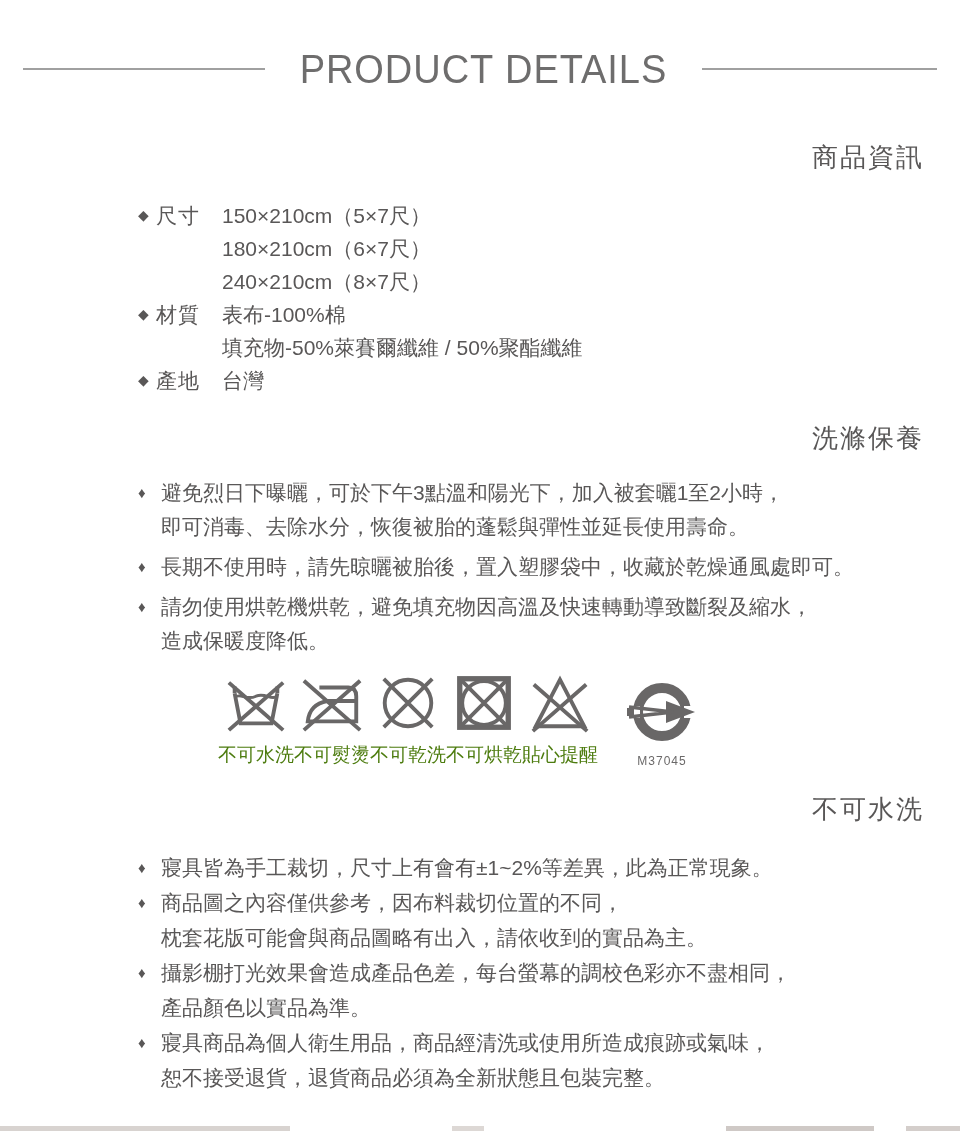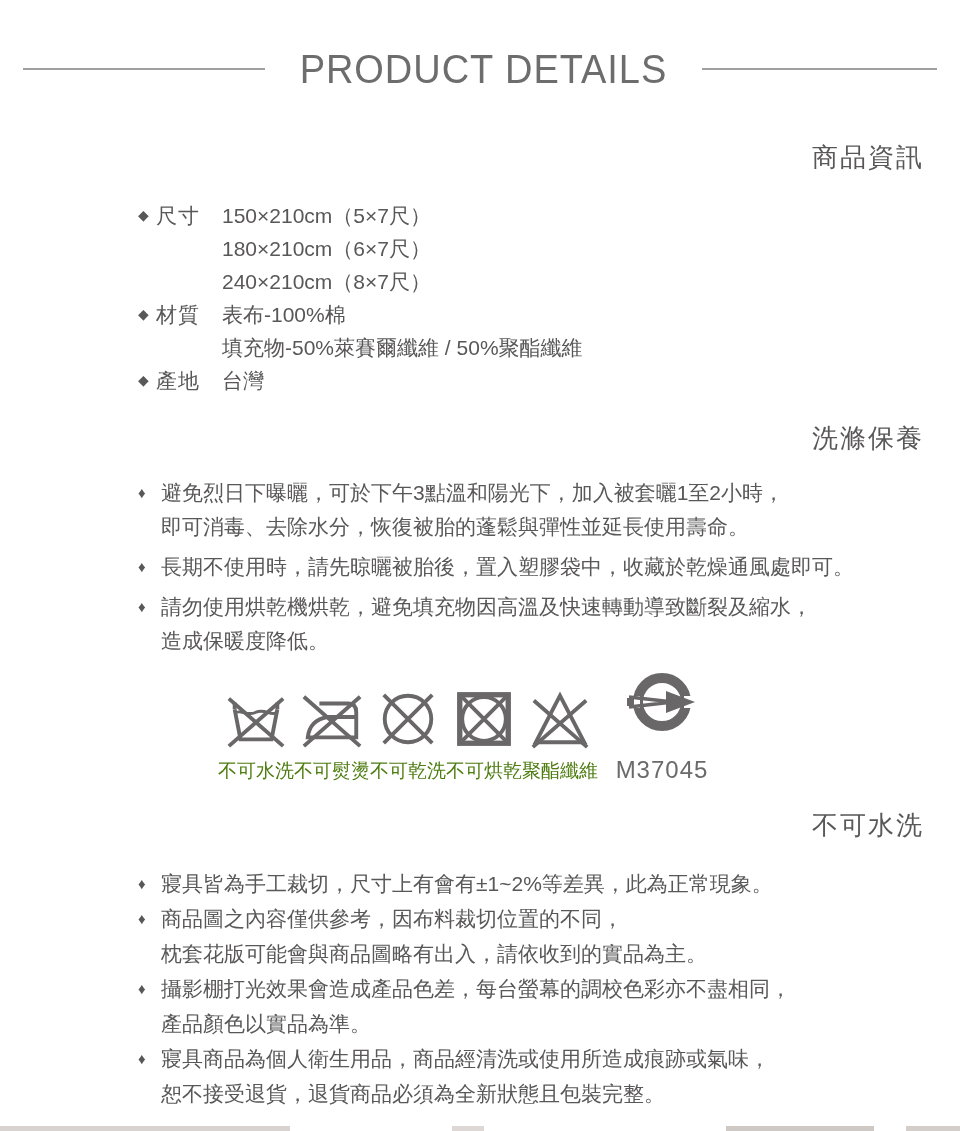--- a/index.html
+++ b/index.html
@@ -53,21 +53,21 @@
     margin-top:12px;margin-left:80px;
   }
   .icon-cell{width:76px;flex:none;text-align:center;}
   .icon-cell svg{display:block;margin:0 auto;}
   .icon-label{
     font-size:19px;color:#4d7c0f;letter-spacing:0px;
     margin-top:6px;white-space:nowrap;
   }
   .cert-cell{width:100px;flex:none;text-align:center;margin-left:14px;}
   .cert-label{
-    font-size:24px;color:#6b6969;letter-spacing:1px;margin-top:16px;
+    font-size:12px;color:#6b6969;letter-spacing:1px;margin-top:4px;
     font-family:"Liberation Sans","DejaVu Sans",sans-serif;
   }
   
   .bottom-strip{position:absolute;bottom:0;height:5px;}
   .seg1{left:0;width:290px;background:#d8d3d0;}
   .seg2{left:452px;width:32px;background:#ddd8d5;}
   .seg3{left:726px;width:148px;background:#cfc9c6;}
   .seg4{left:906px;width:54px;background:#d4cecb;}
 </style>
 </head>
@@ -172,21 +172,21 @@
           <path d="M10,10 L56,56 M56,10 L10,56"></path>
         </svg>
         <div class="icon-label">不可烘乾</div>
       </div>
 
       <div class="icon-cell">
         <svg width="64" height="66" viewBox="0 0 66 66" fill="none" stroke="#696767" stroke-width="4">
           <path d="M33,9 L8,57 L58,57 Z"></path>
           <path d="M6,14 L61,62 M60,14 L5,62"></path>
         </svg>
-        <div class="icon-label">聚酯纖維</div>
+        <div class="icon-label">貼心提醒</div>
       </div>
 
       <div class="cert-cell">
         <svg width="74" height="66" viewBox="0 0 74 66">
           <circle cx="37" cy="32" r="24" fill="none" stroke="#696767" stroke-width="10"></circle>
           <rect x="0" y="26" width="15" height="12" fill="#ffffff"></rect>
           <rect x="59" y="26" width="15" height="12" fill="#ffffff"></rect>
           <polygon points="41,21 70,32 41,43" fill="#696767"></polygon>
           <path d="M4,27 L48,32 M4,37 L48,32" stroke="#696767" stroke-width="3.5" fill="none"></path>
           <rect x="2" y="28" width="7" height="8" fill="#696767"></rect>

